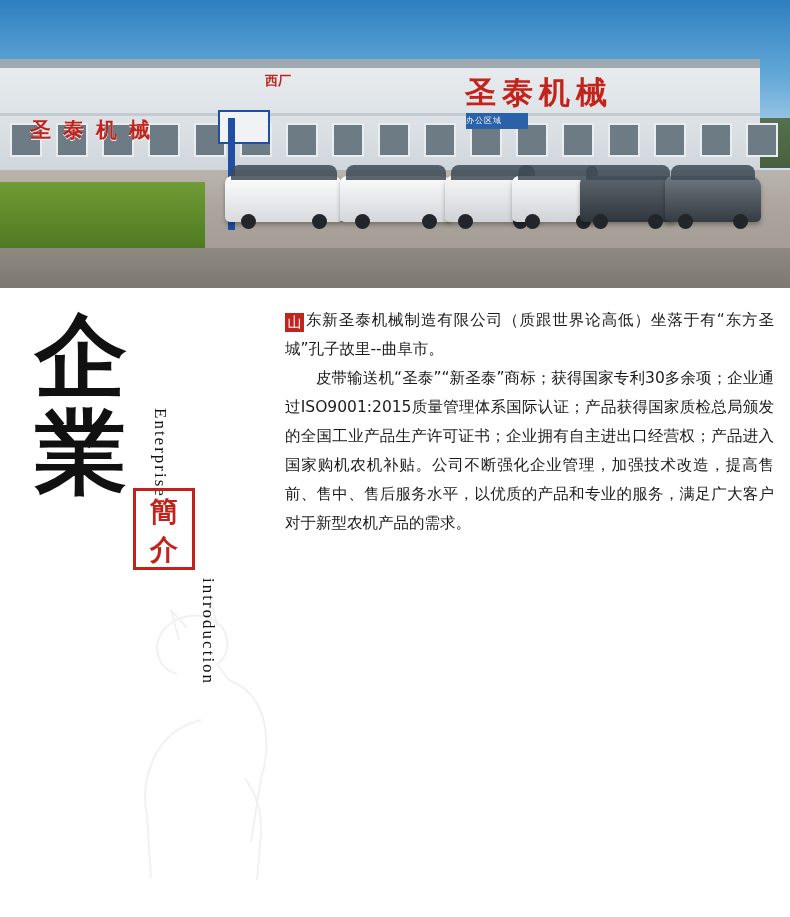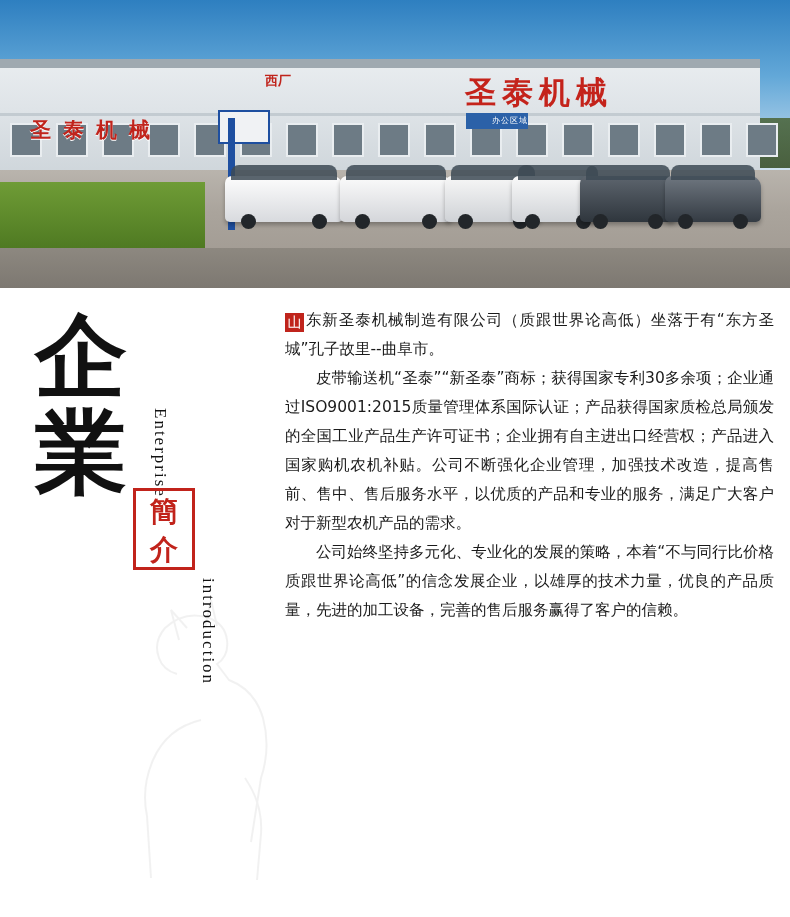--- a/index.html
+++ b/index.html
@@ -109,21 +109,21 @@
     font-family: "DejaVu Sans", sans-serif;
   }
   .sign-blue {
     position: absolute;
     left: 466px; top: 113px;
     width: 62px; height: 16px;
     background: #2b61a8;
     color: #fff;
     font-size: 8px;
     line-height: 16px;
-    text-align: right;
+    text-align: left;
     letter-spacing: 1px;
     font-family: "DejaVu Sans", sans-serif;
   }
   .ground {
     position: absolute;
     left: 0; top: 170px;
     width: 790px; height: 118px;
     background: linear-gradient(#b9b4ad 0%, #aaa49c 35%, #9d968e 100%);
   }
   .lawn {
@@ -389,17 +389,16 @@
       <div class="en-title2">introduction</div>
       <div class="seal">
         <span>簡</span>
         <span>介</span>
       </div>
     </div>
 
     <div class="right-col">
       <p class="para first"><span class="drop-cap">山</span><span>东新圣泰机械制造有限公司（质跟世界论高低）坐落于有“东方圣城”孔子故里--曲阜市。</span></p>
       <p class="para">皮带输送机“圣泰”“新圣泰”商标；获得国家专利30多余项；企业通过ISO9001:2015质量管理体系国际认证；产品获得国家质检总局颁发的全国工业产品生产许可证书；企业拥有自主进出口经营权；产品进入国家购机农机补贴。公司不断强化企业管理，加强技术改造，提高售前、售中、售后服务水平，以优质的产品和专业的服务，满足广大客户对于新型农机产品的需求。</p>
-      <p class="para">公司始终坚持多元化、专业化的发展的策略，本着“不与同行比价格  质跟世界论高低”的信念发展企业，以雄厚的技术力量，优良的产品质量，先进的加工设备，完善的售后服务赢得了客户的信赖。</p>
     </div>
 
   </div>
 </div>
 
 </body></html>

